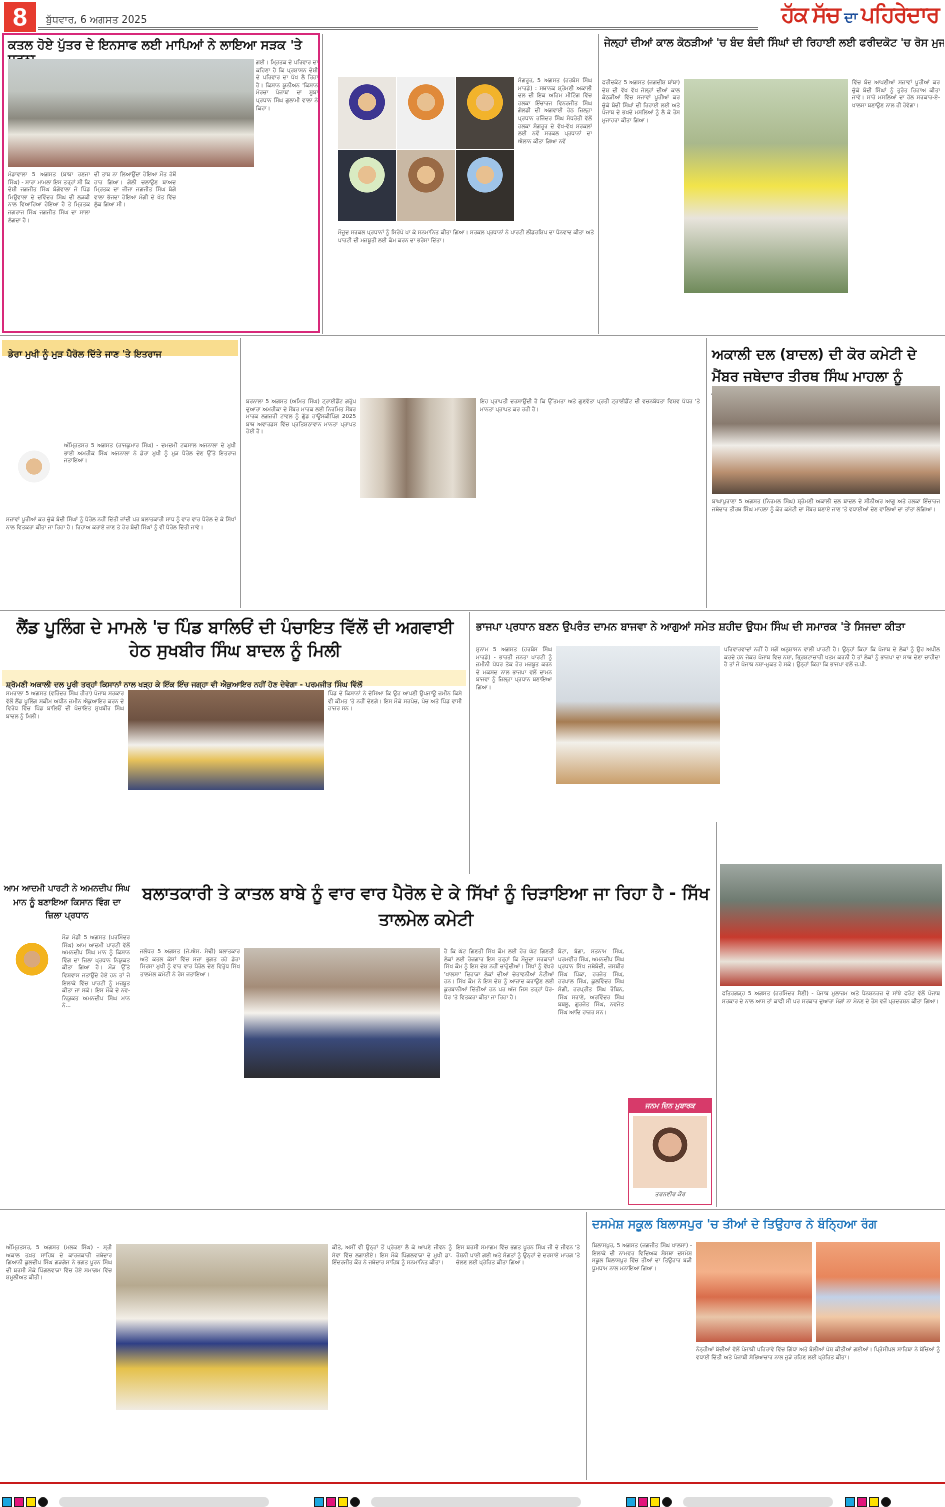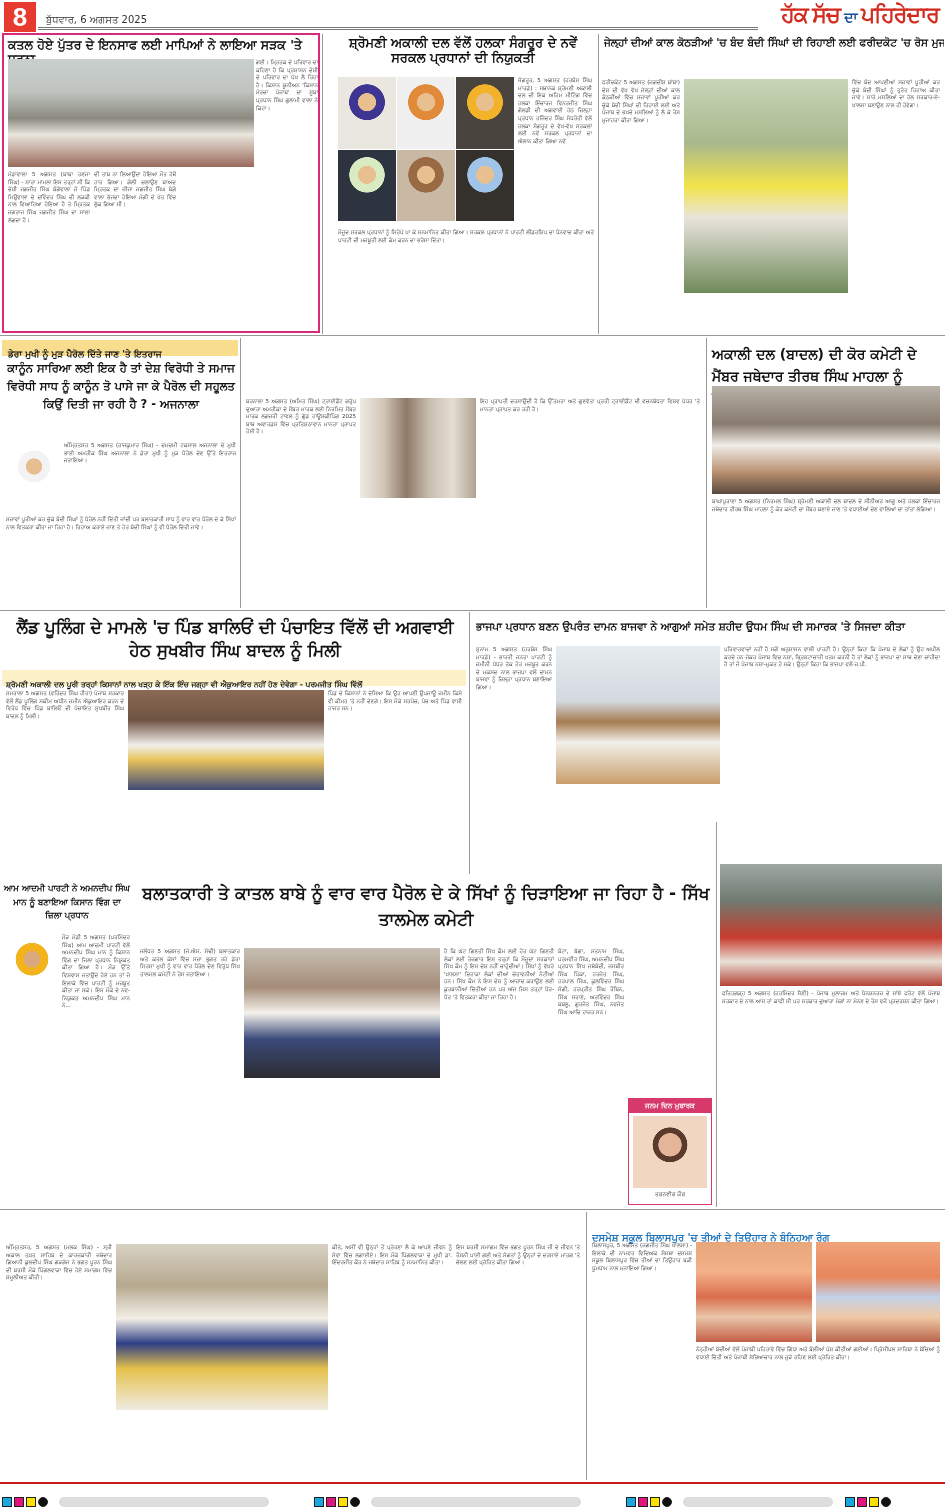--- a/index.html
+++ b/index.html
@@ -52,21 +52,20 @@
 
 <div class="abs box-pink" style="left:2px;top:33px;width:318px;height:300px;">
   <div class="abs hl" style="left:4px;top:3px;width:310px;font-size:12.5px;">ਕਤਲ ਹੋਏ ਪੁੱਤਰ ਦੇ ਇਨਸਾਫ ਲਈ ਮਾਪਿਆਂ ਨੇ ਲਾਇਆ ਸੜਕ 'ਤੇ ਧਰਨਾ</div>
   <div class="abs photo ph-crowd" style="left:4px;top:24px;width:246px;height:108px;"></div>
   <div class="abs col-text" style="left:4px;top:136px;width:82px;height:160px;">ਮੰਡਾਵਾਲਾ 5 ਅਗਸਤ (ਬਾਬਾ ਰਣਜਾ ਸਿੰਘ) - ਸਾਰਾ ਮਾਮਲਾ ਇਸ ਤਰ੍ਹਾਂ ਸੀ ਕਿ ਦੋਸ਼ੀ ਜਗਜੀਤ ਸਿੰਘ ਬੰਗੋਵਾਲਾ ਜੋ ਪਿੰਡ ਮਿਉਵਾਲਾ ਦੇ ਦਵਿੰਦਰ ਸਿੰਘ ਦੀ ਲੜਕੀ ਨਾਲ ਵਿਆਹਿਆ ਹੋਇਆ ਹੈ ਤੇ ਮ੍ਰਿਤਕ ਜਗਰਾਜ ਸਿੰਘ ਜਗਜੀਤ ਸਿੰਘ ਦਾ ਸਾਲਾ ਲੱਗਦਾ ਹੈ।</div>
   <div class="abs col-text" style="left:90px;top:136px;width:82px;height:160px;">ਦੀ ਤਾਬ ਨਾ ਲਿਆਉਂਦਾ ਹੋਇਆ ਮੌਤ ਹੱਥੋਂ ਹਾਰ ਗਿਆ। ਗੋਲੀ ਚਲਾਉਣ ਬਾਅਦ ਮ੍ਰਿਤਕ ਦਾ ਜੀਜਾ ਜਗਜੀਤ ਸਿੰਘ ਬੰਗੋ ਵਾਲਾ ਭੱਜਦਾ ਹੋਇਆ ਮੰਗੀ ਦੇ ਖੇਤ ਵਿੱਚ ਲੁੱਕ ਗਿਆ ਸੀ।</div>
   <div class="abs col-text" style="left:252px;top:24px;width:62px;height:270px;">ਗਈ। ਮ੍ਰਿਤਕ ਦੇ ਪਰਿਵਾਰ ਦਾ ਕਹਿਣਾ ਹੈ ਕਿ ਪ੍ਰਸ਼ਾਸਨ ਦੋਸ਼ੀ ਦੇ ਪਰਿਵਾਰ ਦਾ ਪੱਖ ਲੈ ਰਿਹਾ ਹੈ। ਕਿਸਾਨ ਯੂਨੀਅਨ 'ਕਿਸਾਨ ਮੋਰਚਾ ਪੰਜਾਬ' ਦਾ ਸੂਬਾ ਪ੍ਰਧਾਨ ਸਿੰਘ ਗੁਲਾਮੀ ਵਾਲਾ ਨੇ ਕਿਹਾ।</div>
 </div>
 
 <div class="abs" style="left:326px;top:33px;width:272px;height:300px;">
-  <div class="abs hl" style="left:4px;top:3px;width:266px;font-size:13px;text-align:center;">ਸ਼੍ਰੋਮਣੀ ਅਕਾਲੀ ਦਲ ਵੱਲੋਂ ਹਲਕਾ ਸੰਗਰੂਰ ਦੇ ਨਵੇਂ ਸਰਕਲ ਪ੍ਰਧਾਨਾਂ ਦੀ ਨਿਯੁਕਤੀ</div>
   <div class="abs" style="left:12px;top:44px;width:176px;height:144px;display:grid;grid-template-columns:1fr 1fr 1fr;gap:1px;">
     <div class="photo ph-portrait" style="background:radial-gradient(circle at 50% 35%, #e8c090 0 16%, #3d3591 17% 32%, #eae6e0 33%);"></div>
     <div class="photo ph-portrait" style="background:radial-gradient(circle at 50% 35%, #e8c090 0 16%, #e08a3a 17% 32%, #f0f0f0 33%);"></div>
     <div class="photo ph-portrait" style="background:radial-gradient(circle at 50% 35%, #e8c090 0 16%, #f2b32b 17% 32%, #4a443e 33%);"></div>
     <div class="photo ph-portrait" style="background:radial-gradient(circle at 50% 35%, #e8c090 0 16%, #d9ebc2 17% 32%, #2e3340 33%);"></div>
     <div class="photo ph-portrait" style="background:radial-gradient(circle at 50% 35%, #e8c090 0 16%, #9a6a45 17% 32%, #c9b8a4 33%);"></div>
     <div class="photo ph-portrait" style="background:radial-gradient(circle at 50% 35%, #e8c090 0 16%, #9fc4e8 17% 32%, #34302c 33%);"></div>
   </div>
   <div class="abs col-text" style="left:192px;top:44px;width:74px;height:148px;">ਸੰਗਰੂਰ, 5 ਅਗਸਤ (ਹਰਬੰਸ ਸਿੰਘ ਮਾਰਡੇ) : ਸਥਾਨਕ ਸ਼੍ਰੋਮਣੀ ਅਕਾਲੀ ਦਲ ਦੀ ਇਕ ਅਹਿਮ ਮੀਟਿੰਗ ਵਿੱਚ ਹਲਕਾ ਇੰਚਾਰਜ ਵਿਨਰਜੀਤ ਸਿੰਘ ਗੋਲਡੀ ਦੀ ਅਗਵਾਈ ਹੇਠ ਜ਼ਿਲ੍ਹਾ ਪ੍ਰਧਾਨ ਰਜਿੰਦਰ ਸਿੰਘ ਸੰਧਰੋਤੀ ਵੱਲੋਂ ਹਲਕਾ ਸੰਗਰੂਰ ਦੇ ਵੱਖ-ਵੱਖ ਸਰਕਲਾਂ ਲਈ ਨਵੇਂ ਸਰਕਲ ਪ੍ਰਧਾਨਾਂ ਦਾ ਐਲਾਨ ਕੀਤਾ ਗਿਆ ਨਵੇਂ</div>
   <div class="abs col-text" style="left:12px;top:196px;width:256px;height:100px;">ਮੌਜੂਦ ਸਰਕਲ ਪ੍ਰਧਾਨਾਂ ਨੂੰ ਸਿਰੋਪੇ ਪਾ ਕੇ ਸਨਮਾਨਿਤ ਕੀਤਾ ਗਿਆ। ਸਰਕਲ ਪ੍ਰਧਾਨਾਂ ਨੇ ਪਾਰਟੀ ਲੀਡਰਸ਼ਿਪ ਦਾ ਧੰਨਵਾਦ ਕੀਤਾ ਅਤੇ ਪਾਰਟੀ ਦੀ ਮਜ਼ਬੂਤੀ ਲਈ ਕੰਮ ਕਰਨ ਦਾ ਭਰੋਸਾ ਦਿੱਤਾ।</div>
@@ -76,21 +75,20 @@
   <div class="abs hl" style="left:4px;top:3px;width:340px;font-size:10.5px;white-space:nowrap;overflow:hidden;">ਜੇਲ੍ਹਾਂ ਦੀਆਂ ਕਾਲ ਕੋਠੜੀਆਂ 'ਚ ਬੰਦ ਬੰਦੀ ਸਿੰਘਾਂ ਦੀ ਰਿਹਾਈ ਲਈ ਫਰੀਦਕੋਟ 'ਚ ਰੋਸ ਮੁਜਾਹਰਾ</div>
   <div class="abs col-text" style="left:2px;top:46px;width:78px;height:250px;">ਫਰੀਦਕੋਟ 5 ਅਗਸਤ (ਜਗਦੀਸ਼ ਬਾਂਬਾ) ਦੇਸ਼ ਦੀ ਵੱਖ ਵੱਖ ਜੇਲ੍ਹਾਂ ਦੀਆਂ ਕਾਲ ਕੋਠੜੀਆਂ ਵਿੱਚ ਸਜਾਵਾਂ ਪੂਰੀਆਂ ਕਰ ਚੁੱਕੇ ਬੰਦੀ ਸਿੰਘਾਂ ਦੀ ਰਿਹਾਈ ਲਈ ਅਤੇ ਪੰਜਾਬ ਦੇ ਭਖਦੇ ਮਸਲਿਆਂ ਨੂੰ ਲੈ ਕੇ ਰੋਸ ਮੁਜਾਹਰਾ ਕੀਤਾ ਗਿਆ।</div>
   <div class="abs photo ph-group" style="left:84px;top:46px;width:164px;height:214px;background:linear-gradient(180deg,#c8d6b8 0%,#a9b88c 30%,#f2e44a 50%,#e8e4dc 65%,#6f8a5a 100%);"></div>
   <div class="abs col-text" style="left:252px;top:46px;width:88px;height:250px;">ਵਿੱਚ ਬੰਦ ਆਪਣੀਆਂ ਸਜ਼ਾਵਾਂ ਪੂਰੀਆਂ ਕਰ ਚੁੱਕੇ ਬੰਦੀ ਸਿੰਘਾਂ ਨੂੰ ਤੁਰੰਤ ਰਿਹਾਅ ਕੀਤਾ ਜਾਵੇ। ਸਾਰੇ ਮਸਲਿਆਂ ਦਾ ਹੱਲ ਸਰਕਾਰ-ਏ-ਖਾਲਸਾ ਬਣਾਉਣ ਨਾਲ ਹੀ ਹੋਵੇਗਾ।</div>
 </div>
 
 <div class="abs" style="left:2px;top:338px;width:236px;height:270px;">
   <div class="abs tag-yellow" style="left:0;top:2px;width:236px;height:16px;padding:2px 6px;">
     <span class="hl" style="font-size:9px;">ਡੇਰਾ ਮੁਖੀ ਨੂੰ ਮੁੜ ਪੈਰੋਲ ਦਿੱਤੇ ਜਾਣ 'ਤੇ ਇਤਰਾਜ</span>
   </div>
-  <div class="abs hl" style="left:4px;top:22px;width:230px;font-size:11.5px;text-align:center;line-height:1.55;">ਕਾਨੂੰਨ ਸਾਰਿਆ ਲਈ ਇਕ ਹੈ ਤਾਂ ਦੇਸ਼ ਵਿਰੋਧੀ ਤੇ ਸਮਾਜ ਵਿਰੋਧੀ ਸਾਧ ਨੂੰ ਕਾਨੂੰਨ ਤੋ ਪਾਸੇ ਜਾ ਕੇ ਪੈਰੋਲ ਦੀ ਸਹੂਲਤ ਕਿਉਂ ਦਿਤੀ ਜਾ ਰਹੀ ਹੈ ? - ਅਜਨਾਲਾ</div>
   <div class="abs photo ph-portrait" style="left:6px;top:104px;width:52px;height:70px;background:radial-gradient(circle at 50% 35%, #e6be92 0 15%, #f3f3f3 16% 30%, #ffffff 31%);"></div>
   <div class="abs col-text" style="left:62px;top:104px;width:172px;height:70px;">ਅੰਮ੍ਰਿਤਸਰ 5 ਅਗਸਤ (ਰਾਜਕੁਮਾਰ ਸਿੰਘ) - ਦਮਦਮੀ ਟਕਸਾਲ ਅਜਨਾਲਾ ਦੇ ਮੁਖੀ ਭਾਈ ਅਮਰੀਕ ਸਿੰਘ ਅਜਨਾਲਾ ਨੇ ਡੇਰਾ ਮੁਖੀ ਨੂੰ ਮੁੜ ਪੈਰੋਲ ਦੇਣ ਉੱਤੇ ਇਤਰਾਜ਼ ਜਤਾਇਆ।</div>
   <div class="abs col-text" style="left:4px;top:178px;width:230px;height:88px;">ਸਜ਼ਾਵਾਂ ਪੂਰੀਆਂ ਕਰ ਚੁੱਕੇ ਬੰਦੀ ਸਿੰਘਾਂ ਨੂੰ ਪੈਰੋਲ ਨਹੀਂ ਦਿੱਤੀ ਜਾਂਦੀ ਪਰ ਬਲਾਤਕਾਰੀ ਸਾਧ ਨੂੰ ਵਾਰ ਵਾਰ ਪੈਰੋਲ ਦੇ ਕੇ ਸਿੱਖਾਂ ਨਾਲ ਵਿਤਕਰਾ ਕੀਤਾ ਜਾ ਰਿਹਾ ਹੈ। ਰਿਹਾਅ ਕਰਾਏ ਜਾਣ ਤੇ ਹੋਰ ਬੰਦੀ ਸਿੰਘਾਂ ਨੂੰ ਵੀ ਪੈਰੋਲ ਦਿੱਤੀ ਜਾਵੇ।</div>
 </div>
 
 <div class="abs" style="left:242px;top:338px;width:462px;height:270px;">
   <div class="abs col-text" style="left:4px;top:60px;width:110px;height:206px;">ਬਰਨਾਲਾ 5 ਅਗਸਤ (ਅਮਿਤ ਸਿੰਘ) ਟ੍ਰਾਈਡੈਂਟ ਗਰੁੱਪ ਦੁਆਰਾ ਅਮਰੀਕਾ ਦੇ ਮੈਂਬਰ ਮਾਰਕ ਲਈ ਨਿਰਮਿਤ ਮੈਂਬਰ ਮਾਰਕ ਲਗਜ਼ਰੀ ਟਾਵਲ ਨੂੰ ਗੁੱਡ ਹਾਊਸਕੀਪਿੰਗ 2025 ਬਾਥ ਅਵਾਰਡਸ ਵਿੱਚ ਪ੍ਰਤਿਸ਼ਠਾਵਾਨ ਮਾਨਤਾ ਪ੍ਰਾਪਤ ਹੋਈ ਹੈ।</div>
   <div class="abs photo ph-towel" style="left:118px;top:60px;width:116px;height:100px;background:linear-gradient(90deg,#efeae2 0%,#d2c7b8 20%,#8e7a69 40%,#c9bfb0 60%,#e4ddd2 80%,#b0a392 100%);"></div>
   <div class="abs col-text" style="left:238px;top:60px;width:220px;height:206px;">ਇਹ ਪ੍ਰਾਪਤੀ ਦਰਸਾਉਂਦੀ ਹੈ ਕਿ ਉੱਤਮਤਾ ਅਤੇ ਗੁਣਵੱਤਾ ਪ੍ਰਤੀ ਟ੍ਰਾਈਡੈਂਟ ਦੀ ਵਚਨਬੱਧਤਾ ਵਿਸ਼ਵ ਪੱਧਰ 'ਤੇ ਮਾਨਤਾ ਪ੍ਰਾਪਤ ਕਰ ਰਹੀ ਹੈ।</div>
 </div>
@@ -128,38 +126,38 @@
   <div class="abs photo ph-portrait" style="left:4px;top:56px;width:52px;height:72px;background:radial-gradient(circle at 50% 35%, #d9a87c 0 15%, #f3b31d 16% 30%, #ffffff 31%);"></div>
   <div class="abs col-text" style="left:60px;top:56px;width:68px;height:270px;">ਮੌੜ ਮੰਡੀ 5 ਅਗਸਤ (ਪਰਮਿੰਦਰ ਸਿੰਘ) ਆਮ ਆਦਮੀ ਪਾਰਟੀ ਵੱਲੋਂ ਅਮਨਦੀਪ ਸਿੰਘ ਮਾਨ ਨੂੰ ਕਿਸਾਨ ਵਿੰਗ ਦਾ ਜ਼ਿਲਾ ਪ੍ਰਧਾਨ ਨਿਯੁਕਤ ਕੀਤਾ ਗਿਆ ਹੈ। ਮੌੜ ਉੱਤੇ ਵਿਸ਼ਵਾਸ ਜਤਾਉਂਦੇ ਹੋਏ ਹਨ ਤਾਂ ਜੋ ਇਲਾਕੇ ਵਿੱਚ ਪਾਰਟੀ ਨੂੰ ਮਜ਼ਬੂਤ ਕੀਤਾ ਜਾ ਸਕੇ। ਇਸ ਮੌਕੇ ਦੇ ਨਵ-ਨਿਯੁਕਤ ਅਮਨਦੀਪ ਸਿੰਘ ਮਾਨ ਨੇ...</div>
 </div>
 
 <div class="abs" style="left:136px;top:878px;width:580px;height:330px;">
   <div class="abs hl" style="left:4px;top:2px;width:572px;font-size:17px;text-align:center;line-height:1.55;">ਬਲਾਤਕਾਰੀ ਤੇ ਕਾਤਲ ਬਾਬੇ ਨੂੰ ਵਾਰ ਵਾਰ ਪੈਰੋਲ ਦੇ ਕੇ ਸਿੱਖਾਂ ਨੂੰ ਚਿੜਾਇਆ ਜਾ ਰਿਹਾ ਹੈ - ਸਿੱਖ ਤਾਲਮੇਲ ਕਮੇਟੀ</div>
   <div class="abs col-text" style="left:4px;top:70px;width:100px;height:256px;">ਜਲੰਧਰ 5 ਅਗਸਤ (ਜੇ.ਐਸ. ਸੋਢੀ) ਬਲਾਤਕਾਰ ਅਤੇ ਕਤਲ ਕੇਸਾਂ ਵਿੱਚ ਸਜ਼ਾ ਭੁਗਤ ਰਹੇ ਡੇਰਾ ਸਿਰਸਾ ਮੁਖੀ ਨੂੰ ਵਾਰ ਵਾਰ ਪੈਰੋਲ ਦੇਣ ਵਿਰੁੱਧ ਸਿੱਖ ਤਾਲਮੇਲ ਕਮੇਟੀ ਨੇ ਰੋਸ ਜਤਾਇਆ।</div>
   <div class="abs photo ph-group" style="left:108px;top:70px;width:196px;height:130px;background:linear-gradient(180deg,#c7bfb4 0%,#a48c78 30%,#f5f2ec 50%,#3a4a7a 70%,#2c2c30 100%);"></div>
   <div class="abs col-text" style="left:308px;top:70px;width:110px;height:256px;">ਹੈ ਕਿ ਘੱਟ ਗਿਣਤੀ ਸਿੱਖ ਕੌਮ ਲਈ ਹੋਰ ਘੱਟ ਗਿਣਤੀ ਲੋਕਾਂ ਲਈ ਰੋਜ਼ਗਾਰ ਇਸ ਤਰ੍ਹਾਂ ਕਿ ਮੌਜੂਦਾ ਸਰਕਾਰਾਂ ਸਿੱਖ ਕੌਮ ਨੂੰ ਇਸ ਦੇਸ਼ ਨਹੀਂ ਚਾਹੁੰਦੀਆਂ। ਸਿੱਖਾਂ ਨੂੰ ਵੱਖਰੇ 'ਖਾਲਸਾ' ਦਿਹਾੜਾ ਲੋਕਾਂ ਦੀਆਂ ਚੇਤਾਵਨੀਆਂ ਨੋਟੀਆਂ ਹਨ। ਸਿੱਖ ਕੌਮ ਨੇ ਇਸ ਦੇਸ਼ ਨੂੰ ਆਜ਼ਾਦ ਕਰਾਉਣ ਲਈ ਕੁਰਬਾਨੀਆਂ ਦਿੱਤੀਆਂ ਹਨ ਪਰ ਅੱਜ ਜਿਸ ਤਰ੍ਹਾਂ ਪੈਰ-ਪੈਰ 'ਤੇ ਵਿਤਕਰਾ ਕੀਤਾ ਜਾ ਰਿਹਾ ਹੈ।</div>
   <div class="abs col-text" style="left:422px;top:70px;width:66px;height:256px;">ਬੰਟਾ, ਬੱਗਾ, ਸਤਨਾਮ ਸਿੰਘ, ਪਰਮਵੀਰ ਸਿੰਘ, ਅਮਨਦੀਪ ਸਿੰਘ ਪ੍ਰਧਾਨ ਸਿੱਖ ਜਥੇਬੰਦੀ, ਜਸਬੀਰ ਸਿੰਘ ਪਿੰਕਾ, ਹਰਜੋਤ ਸਿੰਘ, ਹਰਪਾਲ ਸਿੰਘ, ਕੁਲਵਿੰਦਰ ਸਿੰਘ ਸੰਗੀ, ਹਰਪ੍ਰੀਤ ਸਿੰਘ ਰੌਬਿਨ, ਸਿੰਘ ਸਰਾਣੇ, ਅਰਵਿੰਦਰ ਸਿੰਘ ਬਬਲੂ, ਗੁਰਜੋਤ ਸਿੰਘ, ਨਵਜੋਤ ਸਿੰਘ ਆਦਿ ਹਾਜ਼ਰ ਸਨ।</div>
-  <div class="abs caption-box" style="left:492px;top:220px;width:84px;height:107px;">
+  <div class="abs caption-box" style="left:492px;top:220px;width:84px;height:107px;font-style:italic;">
     <div class="abs" style="left:0;top:0;width:82px;height:14px;background:#d73a6a;color:#fff;font-size:7px;text-align:center;line-height:14px;font-weight:bold;">
       <span>ਜਨਮ ਦਿਨ ਮੁਬਾਰਕ</span>
     </div>
     <div class="abs photo ph-girl" style="left:4px;top:17px;width:74px;height:72px;"></div>
     <div class="abs" style="left:0;top:91px;width:82px;font-size:6px;text-align:center;color:#333;">ਤਰਨਵੀਰ ਕੌਰ</div>
   </div>
 </div>
 
 <div class="abs" style="left:2px;top:1212px;width:582px;height:268px;">
   <div class="abs col-text" style="left:4px;top:32px;width:106px;height:232px;">ਅੰਮ੍ਰਿਤਸਰ, 5 ਅਗਸਤ (ਮਲਕ ਸਿੰਘ) - ਸ੍ਰੀ ਅਕਾਲ ਤਖ਼ਤ ਸਾਹਿਬ ਦੇ ਕਾਰਜਕਾਰੀ ਜਥੇਦਾਰ ਗਿਆਨੀ ਕੁਲਦੀਪ ਸਿੰਘ ਗੜਗੱਜ ਨੇ ਭਗਤ ਪੂਰਨ ਸਿੰਘ ਦੀ ਬਰਸੀ ਮੌਕੇ ਪਿੰਗਲਵਾੜਾ ਵਿੱਚ ਹੋਏ ਸਮਾਗਮ ਵਿੱਚ ਸ਼ਮੂਲੀਅਤ ਕੀਤੀ।</div>
   <div class="abs photo ph-group" style="left:114px;top:32px;width:212px;height:166px;background:linear-gradient(180deg,#d8d2c4 0%,#b6a98f 25%,#f3efe7 45%,#2f3f86 60%,#e5c14b 75%,#f0ebe2 100%);"></div>
   <div class="abs col-text" style="left:330px;top:32px;width:120px;height:232px;">ਕੀਤੇ, ਅਸੀਂ ਵੀ ਉਨ੍ਹਾਂ ਤੋਂ ਪ੍ਰੇਰਣਾ ਲੈ ਕੇ ਆਪਣੇ ਜੀਵਨ ਨੂੰ ਸੇਵਾ ਵਿੱਚ ਲਗਾਈਏ। ਇਸ ਮੌਕੇ ਪਿੰਗਲਵਾੜਾ ਦੇ ਮੁਖੀ ਡਾ. ਇੰਦਰਜੀਤ ਕੌਰ ਨੇ ਜਥੇਦਾਰ ਸਾਹਿਬ ਨੂੰ ਸਨਮਾਨਿਤ ਕੀਤਾ।</div>
   <div class="abs col-text" style="left:454px;top:32px;width:124px;height:232px;">ਇਸ ਬਰਸੀ ਸਮਾਗਮ ਵਿੱਚ ਭਗਤ ਪੂਰਨ ਸਿੰਘ ਜੀ ਦੇ ਜੀਵਨ 'ਤੇ ਰੌਸ਼ਨੀ ਪਾਈ ਗਈ ਅਤੇ ਸੰਗਤਾਂ ਨੂੰ ਉਨ੍ਹਾਂ ਦੇ ਦਰਸਾਏ ਮਾਰਗ 'ਤੇ ਚੱਲਣ ਲਈ ਪ੍ਰੇਰਿਤ ਕੀਤਾ ਗਿਆ।</div>
 </div>
 
 <div class="abs" style="left:588px;top:1212px;width:355px;height:268px;">
-  <div class="abs hl hl-blue" style="left:4px;top:20px;width:350px;font-size:10px;white-space:nowrap;overflow:hidden;">ਦਸਮੇਸ਼ ਸਕੂਲ ਬਿਲਾਸਪੁਰ 'ਚ ਤੀਆਂ ਦੇ ਤਿਉਹਾਰ ਨੇ ਬੰਨ੍ਹਿਆ ਰੰਗ</div>
+  <div class="abs hl hl-blue" style="left:4px;top:6px;width:350px;font-size:12px;white-space:nowrap;overflow:hidden;">ਦਸਮੇਸ਼ ਸਕੂਲ ਬਿਲਾਸਪੁਰ 'ਚ ਤੀਆਂ ਦੇ ਤਿਉਹਾਰ ਨੇ ਬੰਨ੍ਹਿਆ ਰੰਗ</div>
   <div class="abs col-text" style="left:4px;top:30px;width:100px;height:234px;">ਬਿਲਾਸਪੁਰ, 5 ਅਗਸਤ (ਜਗਜੀਤ ਸਿੰਘ ਖਾਲਸਾ) - ਇਲਾਕੇ ਦੀ ਨਾਮਵਰ ਵਿਦਿਅਕ ਸੰਸਥਾ ਦਸਮੇਸ਼ ਸਕੂਲ ਬਿਲਾਸਪੁਰ ਵਿੱਚ ਤੀਆਂ ਦਾ ਤਿਉਹਾਰ ਬੜੀ ਧੂਮਧਾਮ ਨਾਲ ਮਨਾਇਆ ਗਿਆ।</div>
   <div class="abs photo ph-school" style="left:108px;top:30px;width:116px;height:100px;"></div>
   <div class="abs photo ph-school" style="left:228px;top:30px;width:124px;height:100px;background:linear-gradient(180deg,#f0a37a 0%,#e8865c 35%,#c2d1e8 55%,#f1c9a6 75%,#b8654a 100%);"></div>
   <div class="abs col-text" style="left:108px;top:134px;width:244px;height:130px;">ਨੰਨ੍ਹੀਆਂ ਬੱਚੀਆਂ ਵੱਲੋਂ ਪੰਜਾਬੀ ਪਹਿਰਾਵੇ ਵਿੱਚ ਗਿੱਧਾ ਅਤੇ ਬੋਲੀਆਂ ਪੇਸ਼ ਕੀਤੀਆਂ ਗਈਆਂ। ਪ੍ਰਿੰਸੀਪਲ ਸਾਹਿਬਾ ਨੇ ਬੱਚਿਆਂ ਨੂੰ ਵਧਾਈ ਦਿੱਤੀ ਅਤੇ ਪੰਜਾਬੀ ਸੱਭਿਆਚਾਰ ਨਾਲ ਜੁੜੇ ਰਹਿਣ ਲਈ ਪ੍ਰੇਰਿਤ ਕੀਤਾ।</div>
 </div>
 
 <div class="abs hline" style="left:0;top:335px;width:945px;"></div>
 <div class="abs hline" style="left:0;top:610px;width:945px;"></div>
 <div class="abs hline" style="left:0;top:1209px;width:945px;"></div>
 <div class="abs vline" style="left:322px;top:34px;height:300px;"></div>

